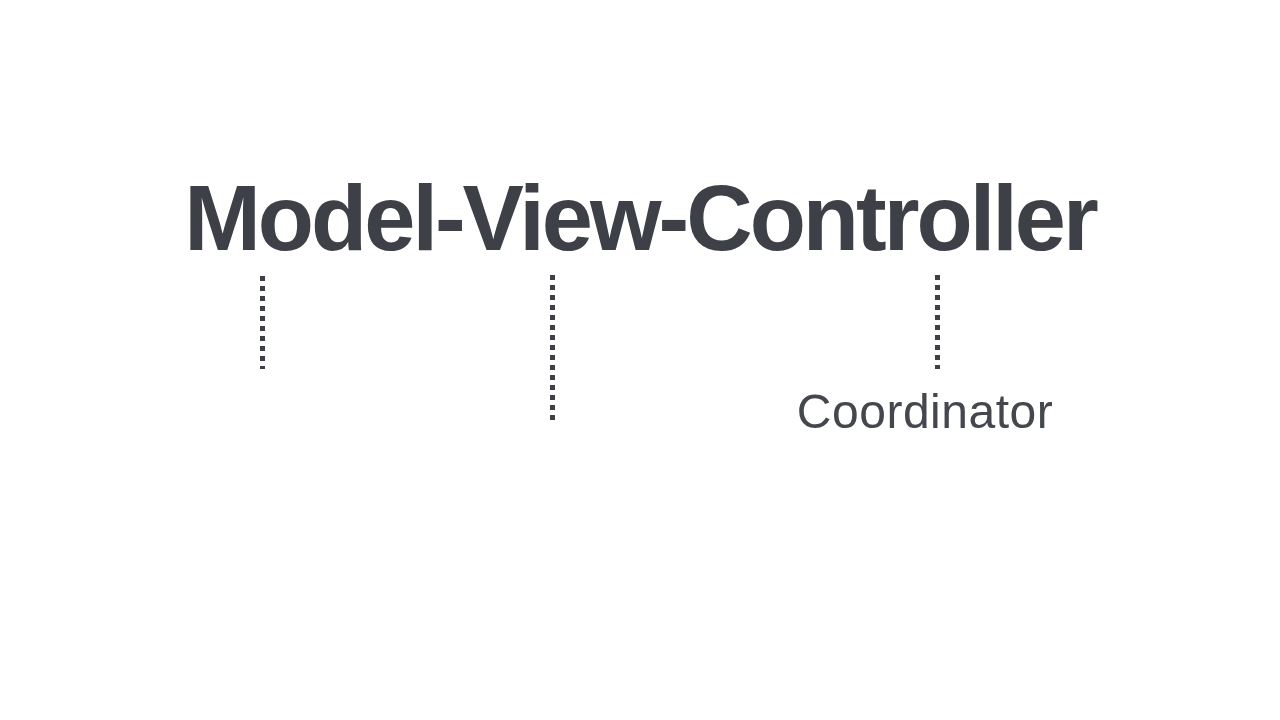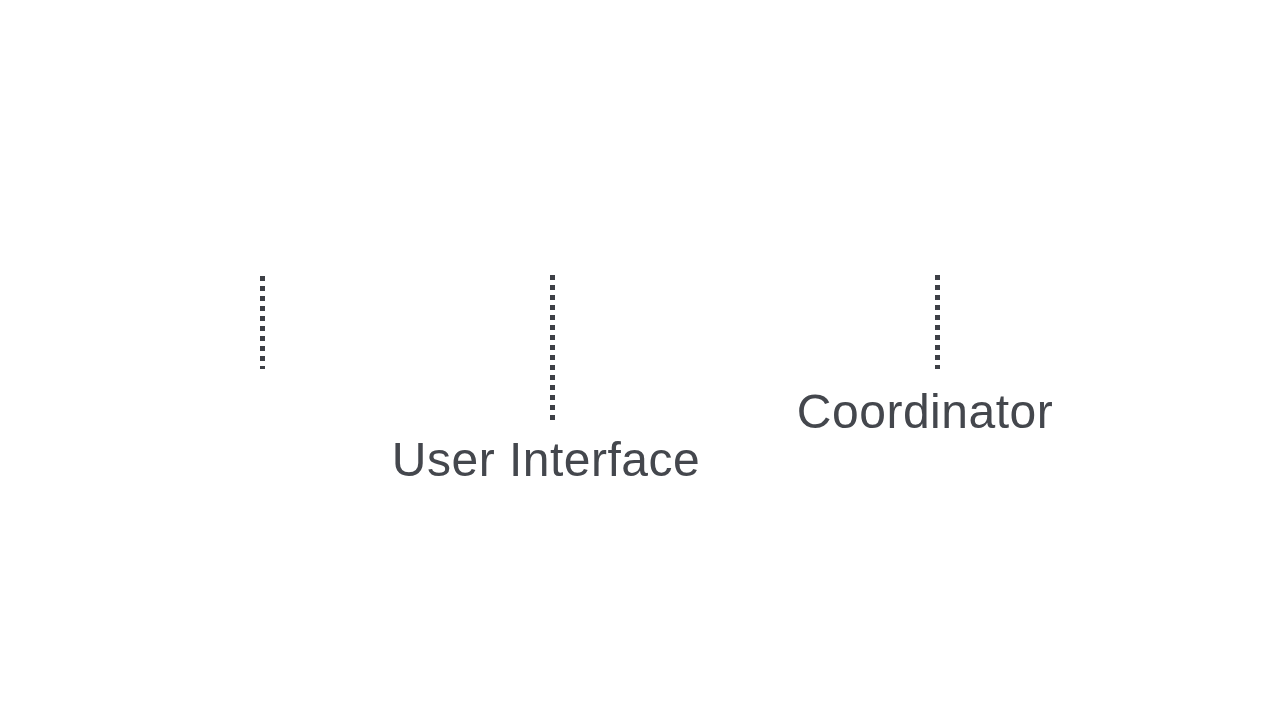--- a/index.html
+++ b/index.html
@@ -55,25 +55,25 @@
   }
   #label-data        { left: 254px; top: 388px; }
   #label-view        { left: 546px; top: 436px; }
   #label-controller  { left: 925px; top: 388px; text-align: right; }
 </style>
 </head>
 <body>
 
 <div id="canvas">
 
+  <div class="title">Model-View-Controller</div>
 
   <div id="connector-model" class="connector"></div>
 
   <div id="connector-view" class="connector"></div>
 
   <div id="connector-controller" class="connector"></div>
 
 
-  <div id="label-view" class="label">User Interface</div>
 
   <div id="label-controller" class="label">Coordinator</div>
 
 </div>
 
 </body></html>

